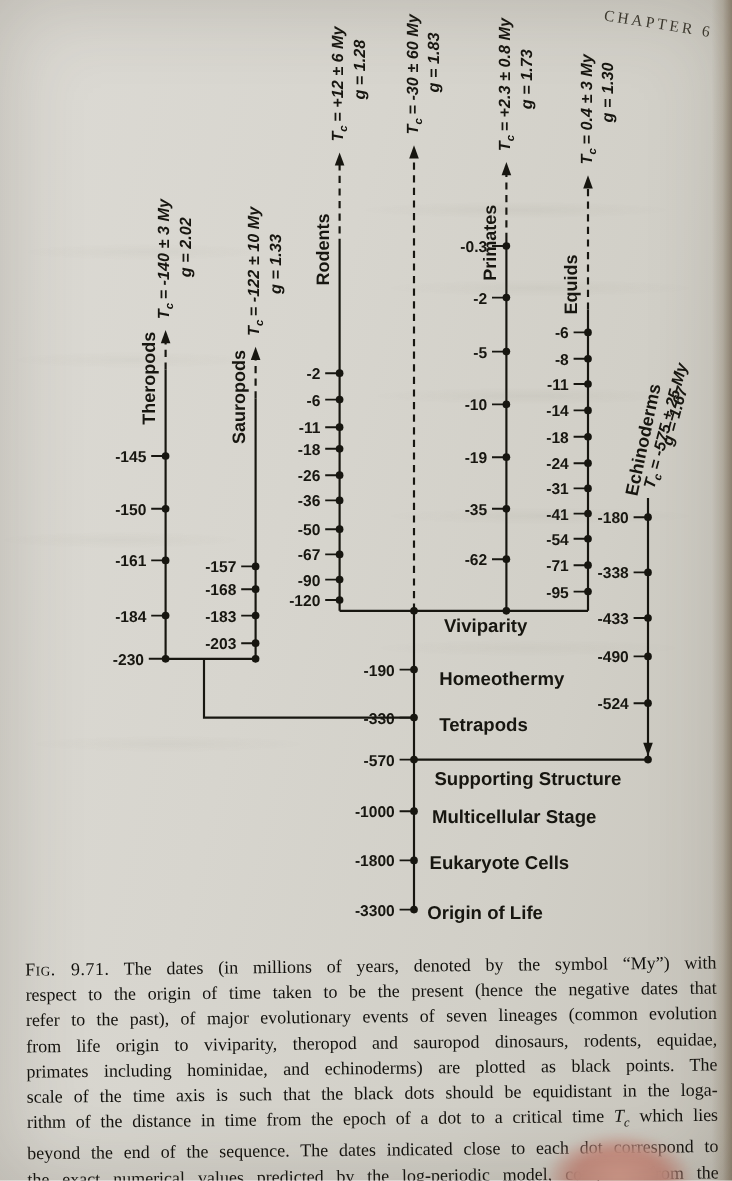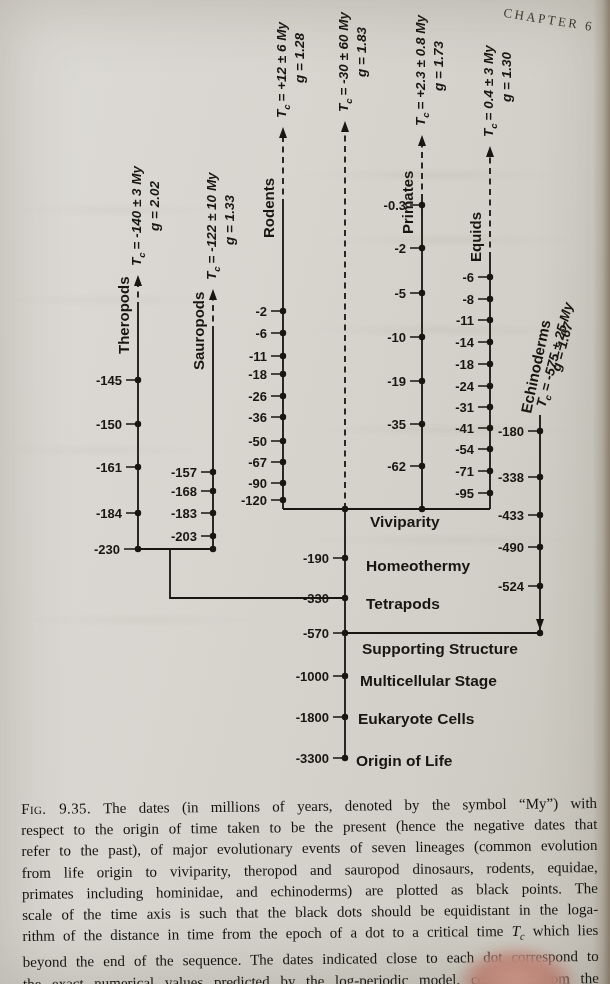--- a/index.html
+++ b/index.html
@@ -198,21 +198,21 @@
     <text class="evt" x="370" y="527">Viviparity</text>
     <text class="evt" x="366" y="571">Homeothermy</text>
     <text class="evt" x="366" y="609">Tetrapods</text>
     <text class="evt" x="362" y="654">Supporting Structure</text>
     <text class="evt" x="360" y="686">Multicellular Stage</text>
     <text class="evt" x="358" y="724">Eukaryote Cells</text>
     <text class="evt" x="356" y="766">Origin of Life</text>
   </svg>
 
   <div class="caption">
-    <div class="cap-line"><span class="figlabel">Fig. 9.35.</span> <span>The dates (in millions of years, denoted by the symbol “My”) with</span></div>
+    <div class="cap-line"><span class="figlabel">Fig. 9.71.</span> <span>The dates (in millions of years, denoted by the symbol “My”) with</span></div>
     <div class="cap-line">respect to the origin of time taken to be the present (hence the negative dates that</div>
     <div class="cap-line">refer to the past), of major evolutionary events of seven lineages (common evolution</div>
     <div class="cap-line">from life origin to viviparity, theropod and sauropod dinosaurs, rodents, equidae,</div>
     <div class="cap-line">primates including hominidae, and echinoderms) are plotted as black points. The</div>
     <div class="cap-line">scale of the time axis is such that the black dots should be equidistant in the loga-</div>
     <div class="cap-line"><span>rithm of the distance in time from the epoch of a dot to a critical time</span> <span class="cap-tc"><i>T</i><sub>c</sub></span> <span>which lies</span></div>
     <div class="cap-line">beyond the end of the sequence. The dates indicated close to each dot correspond to</div>
     <div class="cap-line">the exact numerical values predicted by the log-periodic model, computed from the</div>
   </div>
 

